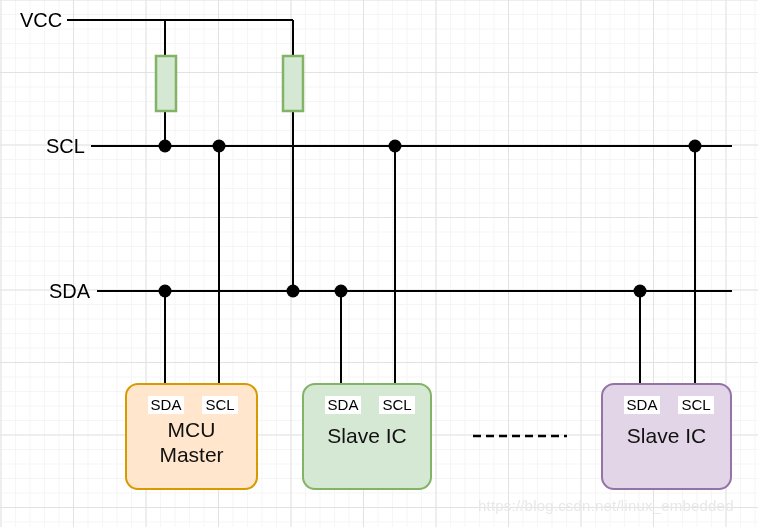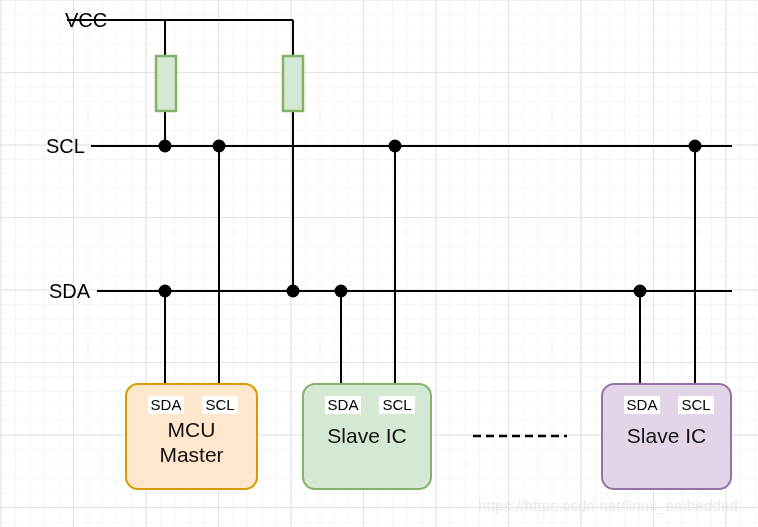--- a/index.html
+++ b/index.html
@@ -116,21 +116,21 @@
     <circle class="junction" cx="395" cy="146" r="6.5"></circle>
     <circle class="junction" cx="695" cy="146" r="6.5"></circle>
     <circle class="junction" cx="165" cy="291" r="6.5"></circle>
     <circle class="junction" cx="293" cy="291" r="6.5"></circle>
     <circle class="junction" cx="341" cy="291" r="6.5"></circle>
     <circle class="junction" cx="640" cy="291" r="6.5"></circle>
 
     <line class="dashed-sep" x1="473" y1="436" x2="567" y2="436"></line>
   </svg>
 
-  <div class="bus-label" style="left:20px; top:9px;margin-left:45px;">VCC</div>
+  <div class="bus-label" style="left:20px; top:9px;">VCC</div>
   <div class="bus-label" style="left:46px; top:135px;">SCL</div>
   <div class="bus-label" style="left:49px; top:280px;">SDA</div>
 
   <div class="node node--orange" style="left:125px; top:383px; width:133px; height:107px;">
     <span class="pin-chip pin-chip--left">SDA</span>
     <span class="pin-chip pin-chip--right">SCL</span>
     <div class="node-label" style="top:32px;">MCU
 Master</div>
   </div>
 
@@ -139,15 +139,15 @@
     <span class="pin-chip pin-chip--right">SCL</span>
     <div class="node-label" style="top:38px;">Slave IC</div>
   </div>
 
   <div class="node node--purple" style="left:601px; top:383px; width:131px; height:107px;">
     <span class="pin-chip pin-chip--left">SDA</span>
     <span class="pin-chip pin-chip--right">SCL</span>
     <div class="node-label" style="top:38px;">Slave IC</div>
   </div>
 
-  <div class="watermark">https://https.csdn.net/linux_embedded</div>
+  <div class="watermark">https://blog.csdn.net/linux_embedded</div>
 
 </div>
 
 </body></html>

